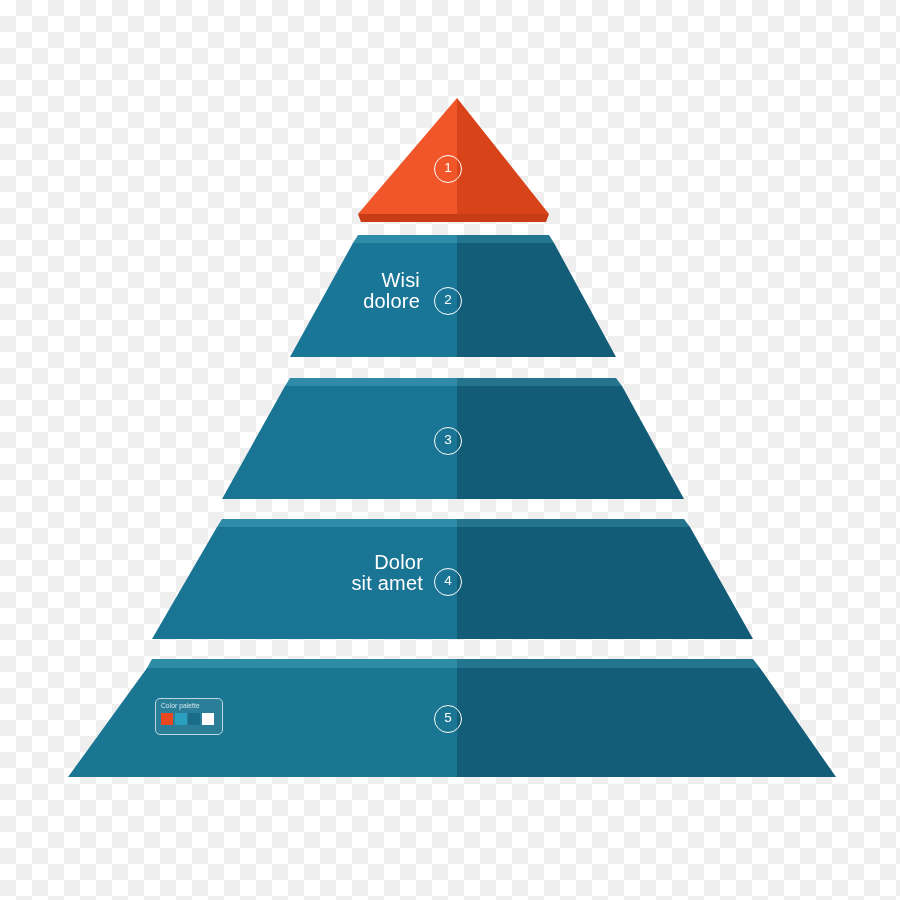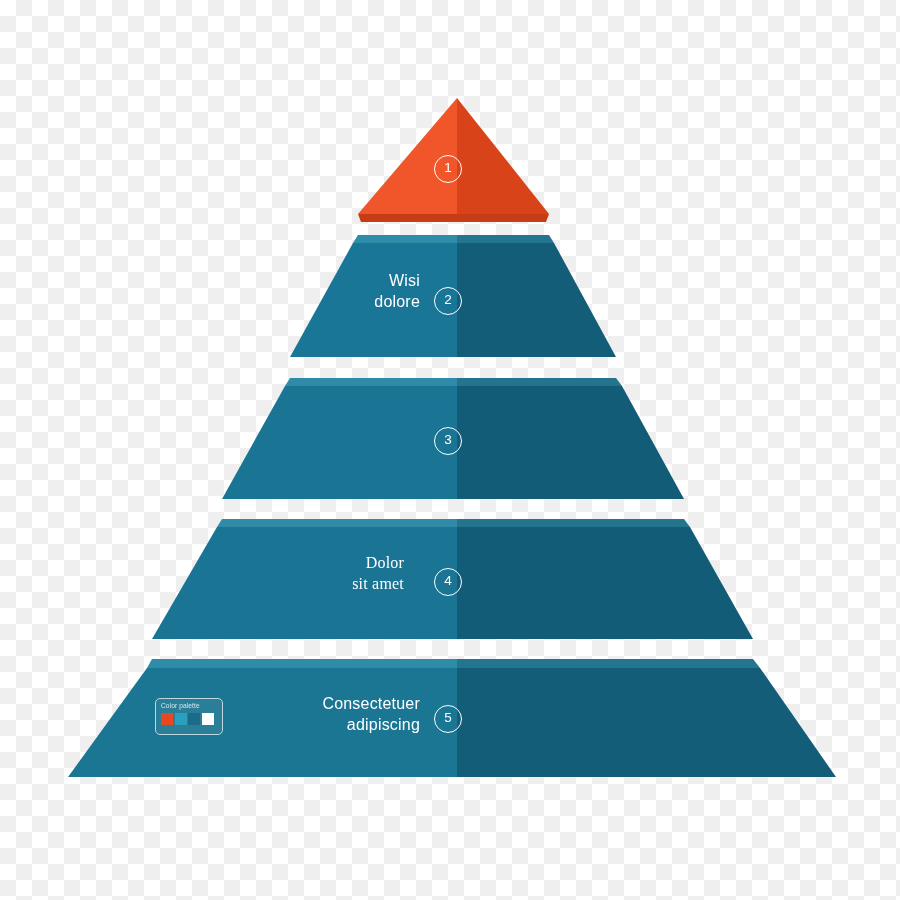--- a/index.html
+++ b/index.html
@@ -28,21 +28,21 @@
   #pyramid {
     position: absolute;
     left: 0;
     top: 0;
     width: 900px;
     height: 900px;
   }
   .lbl {
     position: absolute;
     color: #ffffff;
-    font-size: 16px;
+    font-size: 20px;
     line-height: 21px;
     text-align: right;
     letter-spacing: .2px;
     white-space: pre-line;
     pointer-events: none;
   }
   .num {
     position: absolute;
     width: 26px;
     height: 26px;
@@ -123,26 +123,24 @@
       <polygon points="358,214 549,214 546,222 361,222" fill="#c73c15"></polygon>
     </g>
   </svg>
 
   <div class="lbl" style="left:300px; top:270px; width:120px;">Wisi
 dolore</div>
   <div class="num" style="left:434px; top:287px;">2</div>
 
   <div class="num" style="left:434px; top:427px;">3</div>
 
-  <div class="lbl" style="left:254px; top:552px; width:150px;font-family:Liberation Serif, serif;">Dolor
+  <div class="lbl" style="left:273px; top:552px; width:150px;">Dolor
 sit amet</div>
   <div class="num" style="left:434px; top:568px;">4</div>
 
-  <div class="lbl" style="left:230px; top:693px; width:190px;">Consectetuer
-adipiscing</div>
   <div class="num" style="left:434px; top:705px;">5</div>
 
   <div class="num" style="left:434px; top:155px;">1</div>
 
   <div class="palette-box">
     <div class="cap">Color palette</div>
     <div class="swatches">
       <i style="background:#e8481f"></i>
       <i style="background:#2a9fbe"></i>
       <i style="background:#1a6c88"></i>

